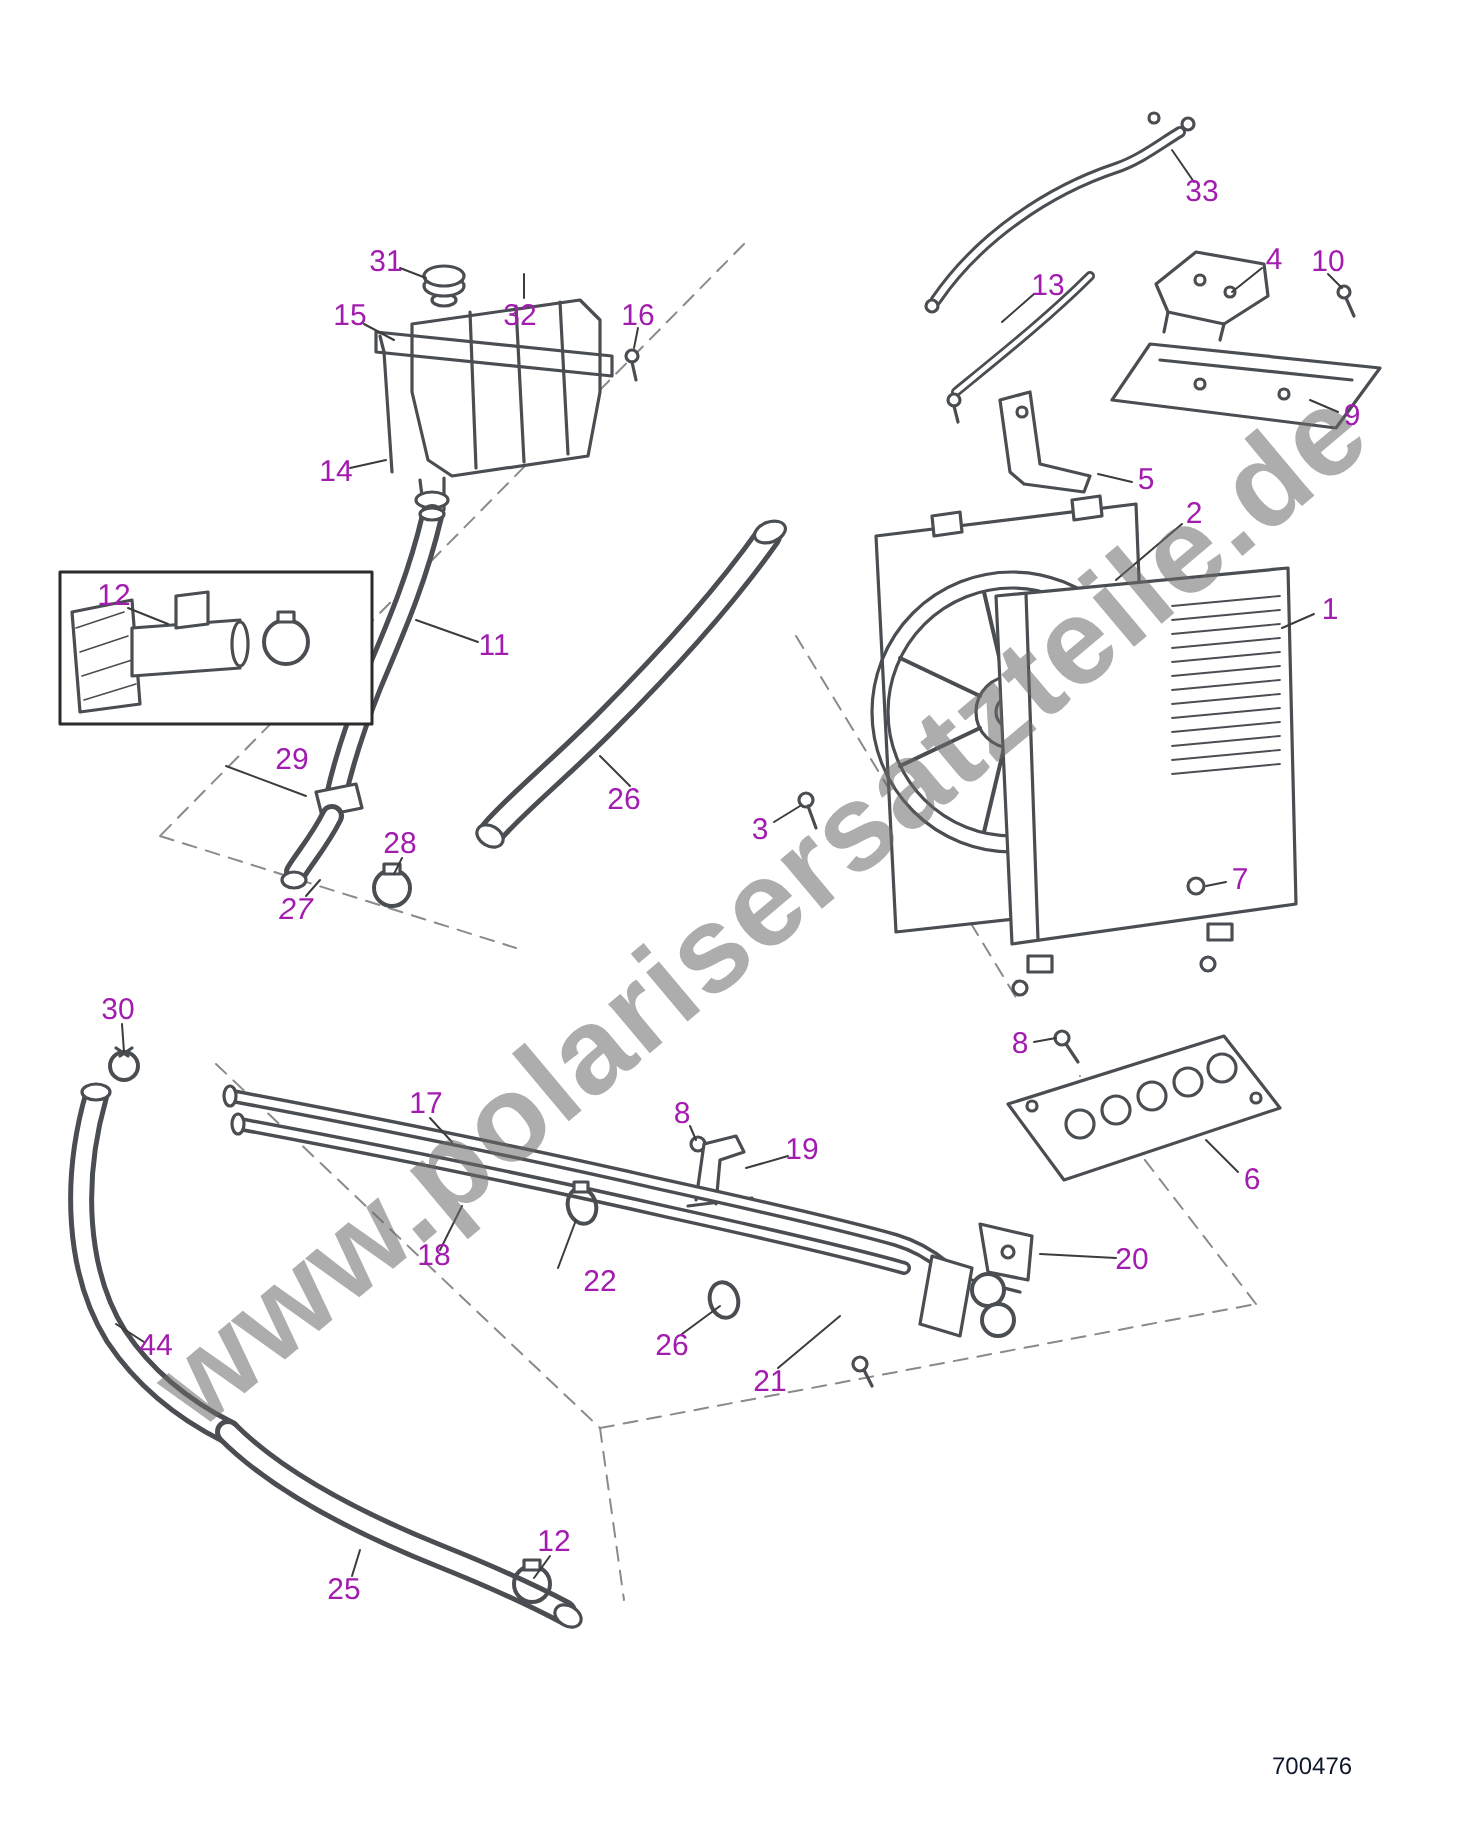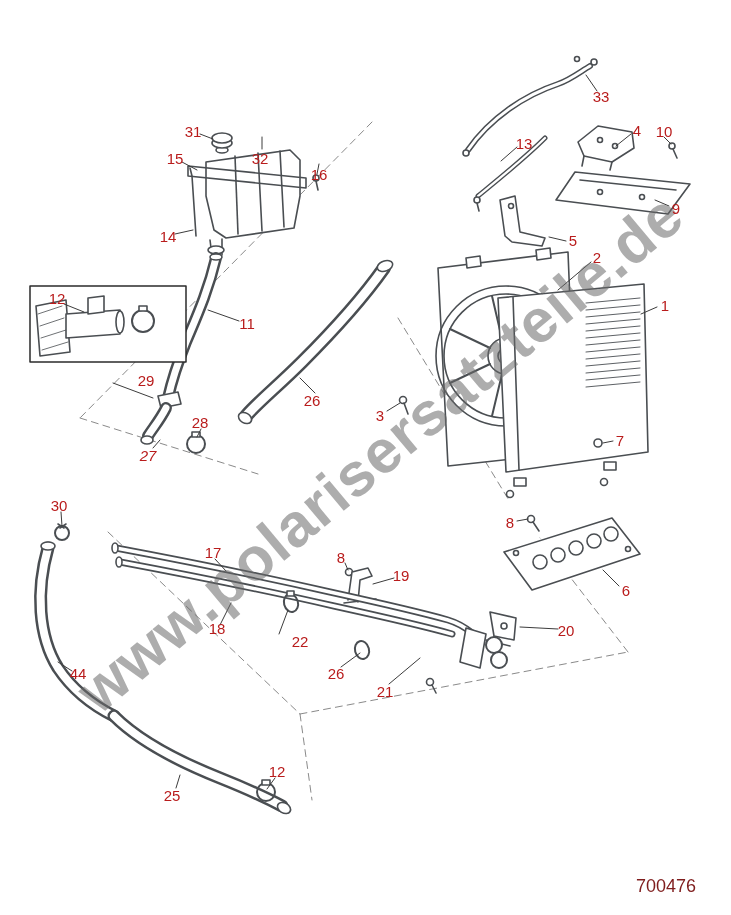--- a/index.html
+++ b/index.html
@@ -22,37 +22,37 @@
     color:rgba(105,105,105,0.55);
     transform:rotate(-40deg);
     transform-origin:center center;
     pointer-events:none;
     white-space:nowrap;
   }
   .callout{
     position:absolute;
     transform:translate(-50%,-50%);
     font-size:15px;
-    color:#b91c1c;
+    color:#a21caf;
     pointer-events:none;
     white-space:nowrap;
   }
   .copyright{
     position:absolute;
     left:472px; top:719px;
     transform:translateX(-50%);
     font-size:15px;
     color:#141414;
     white-space:nowrap;
   }
   .figure-number{
     position:absolute;
     left:636px; top:876px;
-    font-size:18px;
-    color:#7f1d1d;
+    font-size:12px;
+    color:#0f172a;
   }
 </style>
 </head>
 <body>
 
 <div class="stage">
 
   <svg class="diagram" width="731" height="915" viewBox="0 0 731 915" xmlns="http://www.w3.org/2000/svg">
 
     <g stroke="#4a4e52" fill="none" stroke-width="1.6" stroke-linecap="round" stroke-linejoin="round">
@@ -331,21 +331,21 @@
       </g>
     </g>
   </svg>
 
   <div class="watermark">www.polarisersatzteile.de</div>
 
   <div class="callout-layer">
       <div class="callout" style="left: 193px; top: 131px;">31</div>
       <div class="callout" style="left: 260px; top: 130px; margin-top: 28px;">32</div>
       <div class="callout" style="left: 175px; top: 158px;">15</div>
-      <div class="callout" style="left: 319px; top: 174px; text-align: right;">16</div>
+      <div class="callout" style="left: 319px; top: 158px; text-align: right;">16</div>
       <div class="callout" style="left: 168px; top: 236px;">14</div>
       <div class="callout" style="left: 57px; top: 298px;">12</div>
       <div class="callout" style="left: 247px; top: 323px;">11</div>
       <div class="callout" style="left: 105px; top: 380px; margin-left: 41px;">29</div>
       <div class="callout" style="left: 312px; top: 400px;">26</div>
       <div class="callout" style="left: 200px; top: 422px;">28</div>
       <div class="callout" style="left: 148px; top: 455px; font-style: italic;">27</div>
       <div class="callout" style="left: 380px; top: 415px;">3</div>
       <div class="callout" style="left: 601px; top: 96px;">33</div>
       <div class="callout" style="left: 524px; top: 143px;">13</div>

